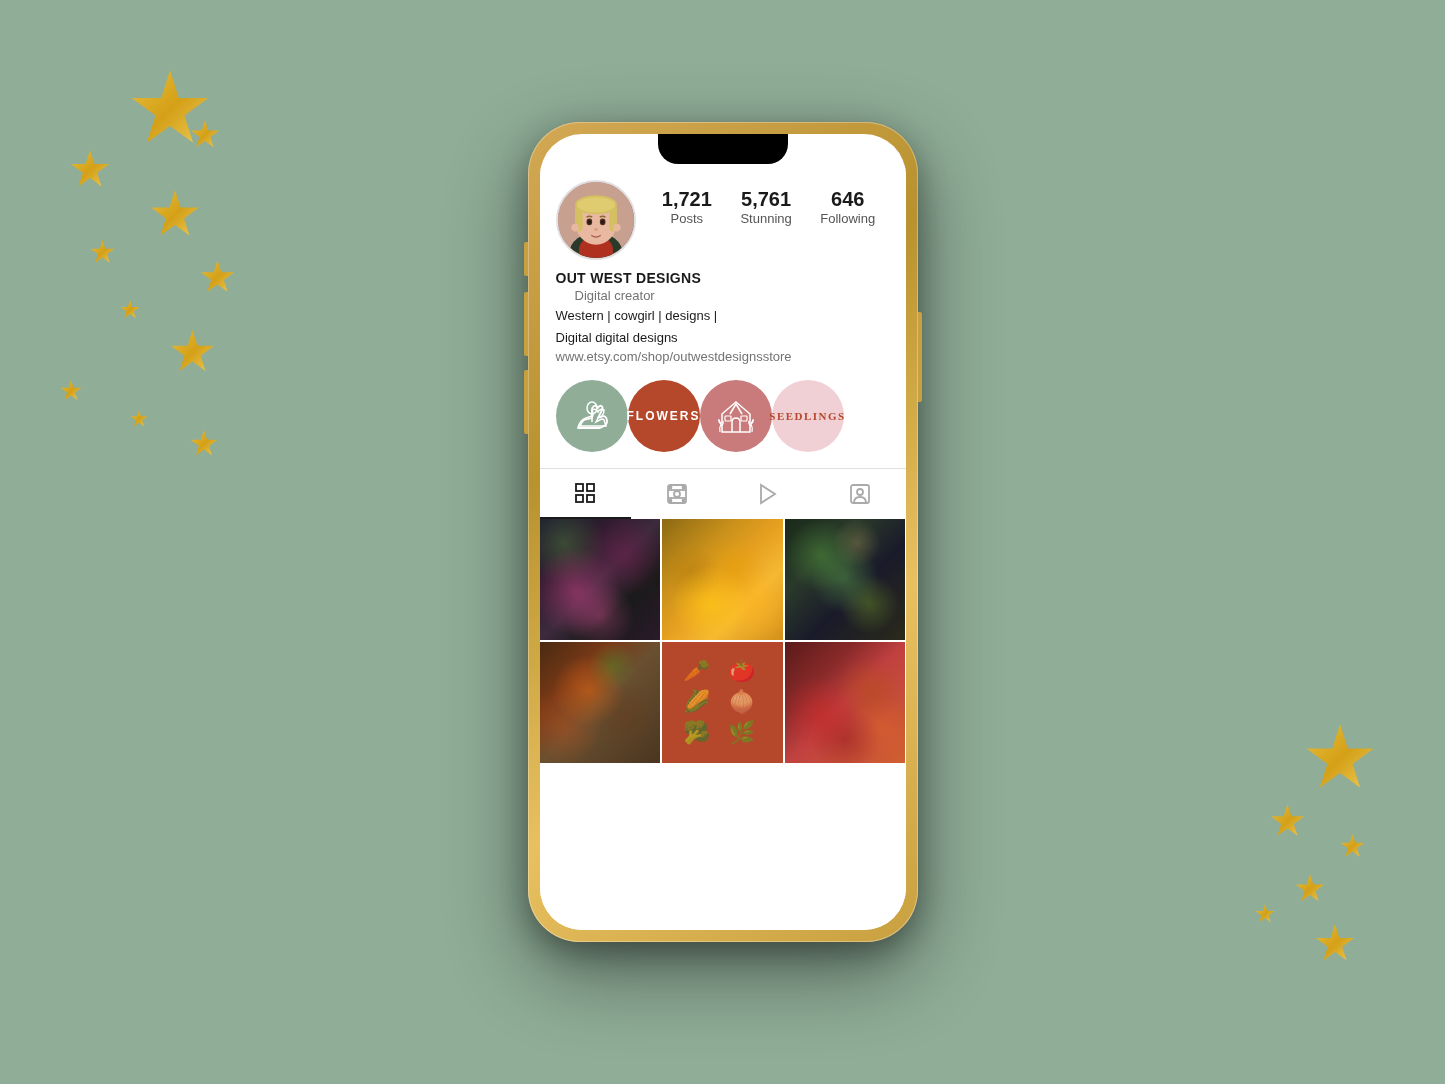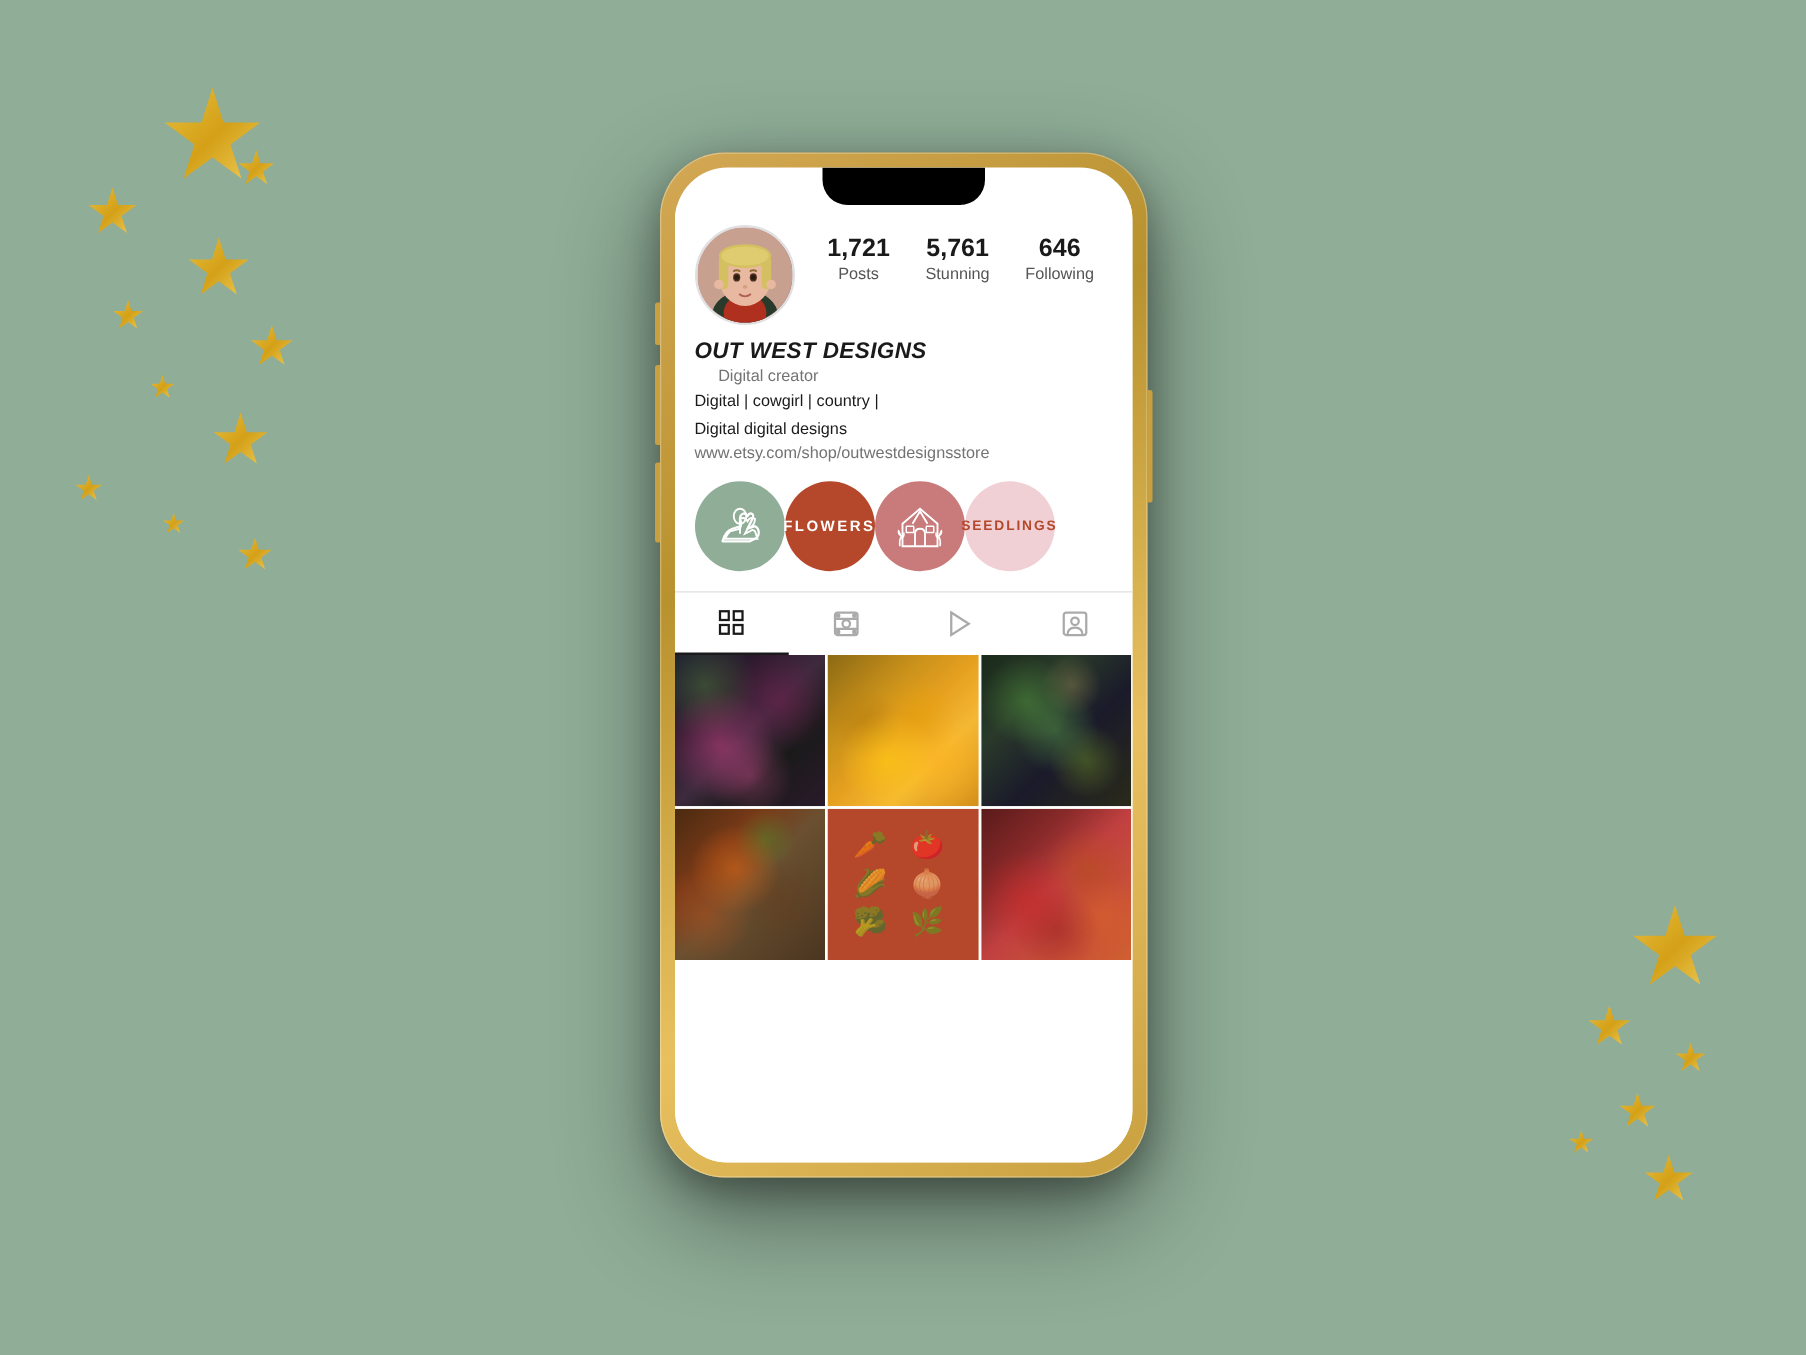--- a/index.html
+++ b/index.html
@@ -175,25 +175,24 @@
       color: #555;
       display: block;
     }
 
     
     .bio-section {
       padding: 10px 16px 0 16px;
     }
 
     .username {
-      font-size: 18px;
+      font-size: 14px;
       font-weight: 800;
       color: #1a1a1a;
       letter-spacing: 0.3px;
-      font-style: italic;
     }
 
     .user-role {
       font-size: 13px;
       color: #737373;
       margin-top: 2px;
       margin-left: 19px;
     }
 
     .bio-text {
@@ -248,20 +247,21 @@
       letter-spacing: 2px;
       text-transform: uppercase;
     }
 
     .highlight-circle.dusty-rose {
       background-color: #c97a7a;
     }
 
     .highlight-circle.pink {
       background-color: #f0d0d5;
+      font-family: Liberation Serif, serif;
     }
 
     
     .nav-tabs {
       display: flex;
       border-top: 1px solid #e0e0e0;
       margin-top: 4px;
     }
 
     .nav-tab {
@@ -515,21 +515,21 @@
             <div class="stat-item">
               <span class="stat-number">646</span>
               <span class="stat-label">Following</span>
             </div>
           </div>
         </div>
 
         <div class="bio-section">
           <div class="username">OUT WEST DESIGNS</div>
           <div class="user-role">Digital creator</div>
-          <div class="bio-text">Digital | cowgirl | country |</div>
+          <div class="bio-text">Western | cowgirl | designs |</div>
           <div class="bio-text">Digital digital designs</div>
           <span class="bio-link">www.etsy.com/shop/outwestdesignsstore</span>
         </div>
 
         <div class="highlights">
 
           <div class="highlight-item">
             <div class="highlight-circle green">
               <svg class="plant-icon-svg" viewBox="0 0 44 44" fill="none">
 

